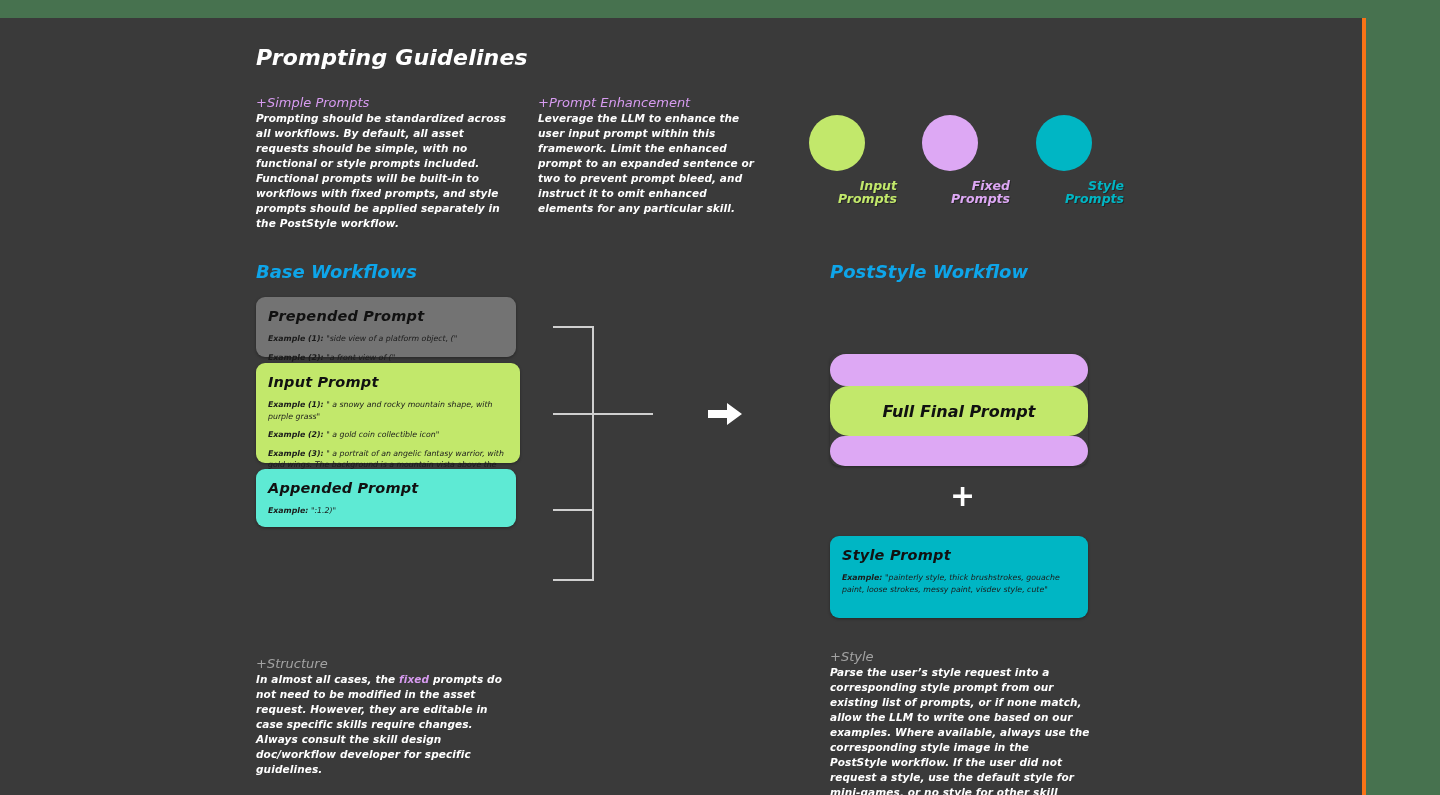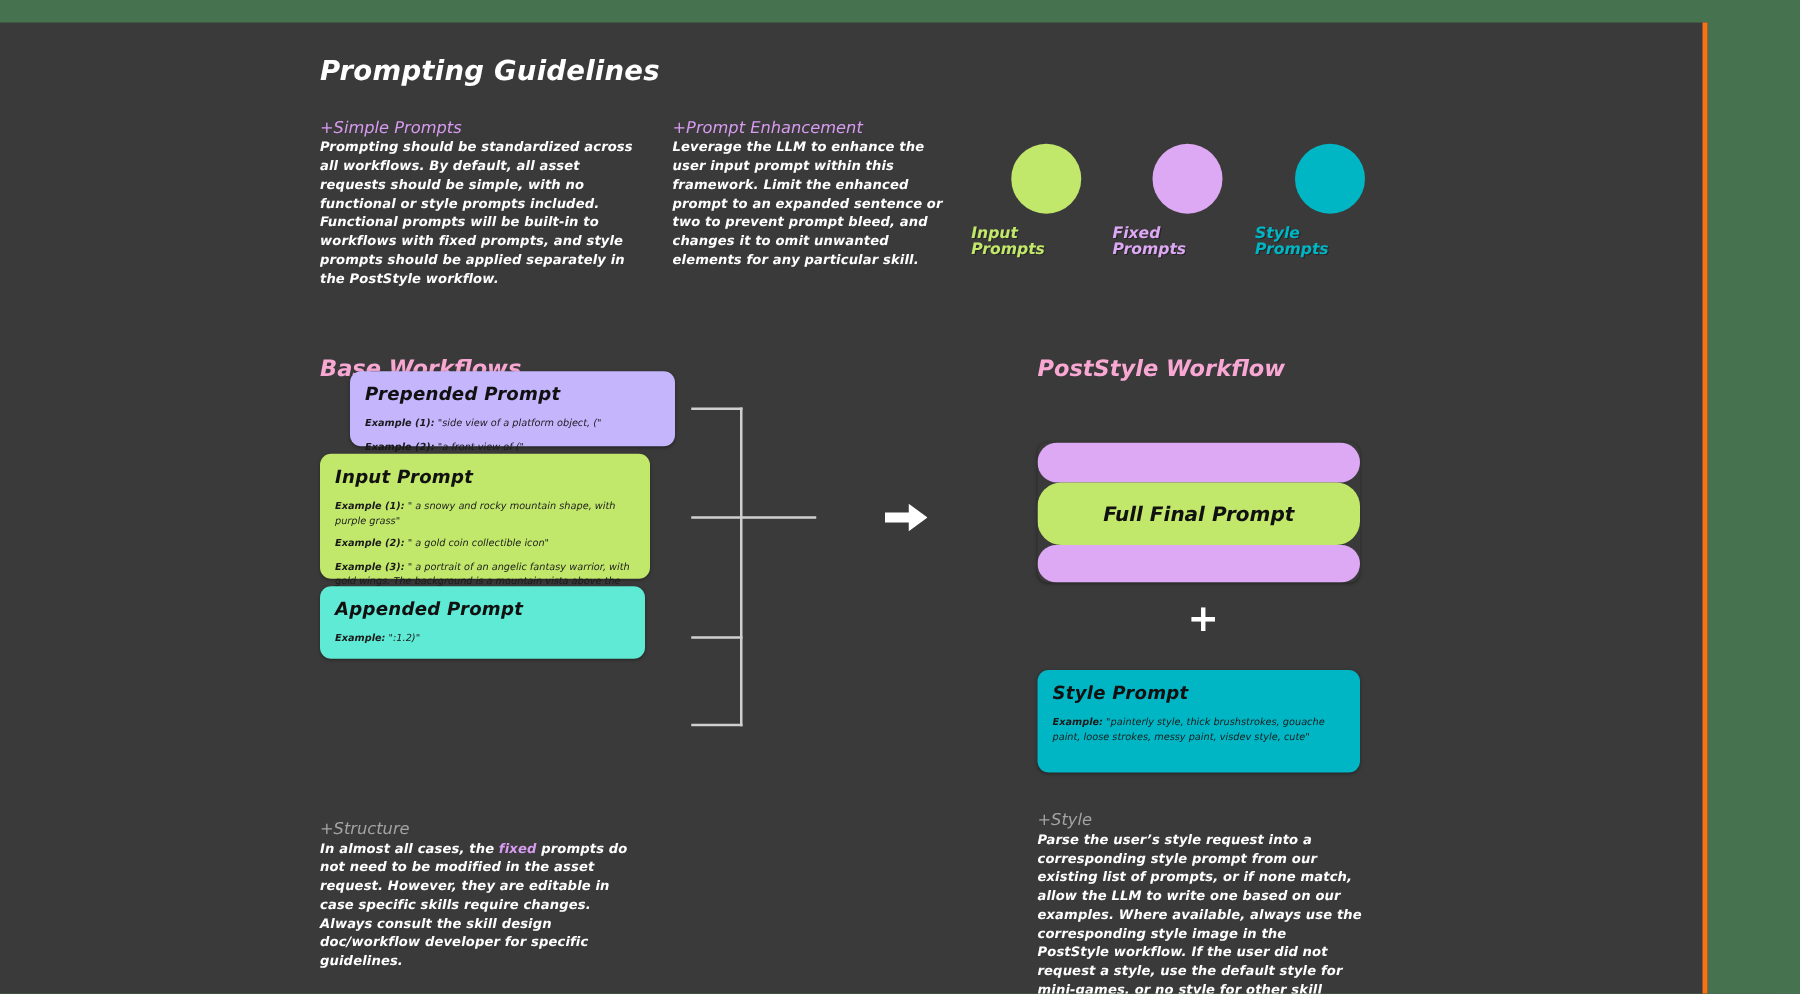--- a/index.html
+++ b/index.html
@@ -29,26 +29,25 @@
     position: absolute;
     color: #ffffff;
     font-size: 22px;
     font-style: italic;
     font-weight: bold;
     letter-spacing: 0.2px;
     white-space: nowrap;
   }
   .h-section {
     position: absolute;
-    color: #f9a8d4;
+    color: #0ea5e9;
     font-size: 18px;
     font-style: italic;
     font-weight: bold;
     white-space: nowrap;
-    margin-top: 24px;
   }
   .h-plus {
     position: absolute;
     font-size: 13px;
     font-style: italic;
     font-weight: normal;
     white-space: nowrap;
   }
   .h-plus.violet { color: #d79bf0; }
   .h-plus.green  { color: #a3a3a3; }
@@ -58,21 +57,21 @@
     color: #ffffff;
     font-size: 10.5px;
     font-style: italic;
     font-weight: bold;
     line-height: 15px;
     letter-spacing: 0.1px;
   }
   .body-text .hl { color: #d79bf0; }
 
   
-  .circle-group { position: absolute; text-align: left; width: 120px; }
+  .circle-group { position: absolute; text-align: right; width: 120px; }
   .circle {
     width: 56px; height: 56px;
     border-radius: 50%;
     margin: 0 auto;
   }
   .circle-label {
     margin-top: 8px;
     font-size: 12.5px;
     font-style: italic;
     font-weight: bold;
@@ -153,21 +152,21 @@
 
 <div id="canvas" style="background: rgb(71, 114, 79);">
   <div id="slide" style="background: rgb(58, 58, 58);">
 
     <div class="h-main" style="left:256px; top:27px;">Prompting Guidelines</div>
 
     <div class="h-plus violet" style="left:256px; top:77px;">+Simple Prompts</div>
     <div class="body-text" style="left:256px; top:93px; width:262px;">Prompting should be standardized across all workflows. By default, all asset requests should be simple, with no functional or style prompts included. Functional prompts will be built-in to workflows with fixed prompts, and style prompts should be applied separately in the PostStyle workflow.</div>
 
     <div class="h-plus violet" style="left:538px; top:77px;">+Prompt Enhancement</div>
-    <div class="body-text" style="left:538px; top:93px; width:224px;">Leverage the LLM to enhance the user input prompt within this framework. Limit the enhanced prompt to an expanded sentence or two to prevent prompt bleed, and changes it to omit unwanted elements for any particular skill.</div>
+    <div class="body-text" style="left:538px; top:93px; width:224px;">Leverage the LLM to enhance the user input prompt within this framework. Limit the enhanced prompt to an expanded sentence or two to prevent prompt bleed, and instruct it to omit enhanced elements for any particular skill.</div>
 
     <div class="circle-group" style="left:777px; top:97px;">
       <div class="circle" id="c0" style="background: rgb(194, 232, 107);"></div>
       <div class="circle-label" style="color: rgb(194, 232, 107);">
         <div>Input</div>
         <div>Prompts</div>
       </div>
     </div>
     <div class="circle-group" style="left:890px; top:97px;">
       <div class="circle" id="c1" style="background: rgb(221, 168, 244);"></div>
@@ -179,21 +178,21 @@
     <div class="circle-group" style="left:1004px; top:97px;">
       <div class="circle" id="c2" style="background: rgb(0, 182, 196);"></div>
       <div class="circle-label" style="color: rgb(0, 182, 196);">
         <div>Style</div>
         <div>Prompts</div>
       </div>
     </div>
 
     <div class="h-section" style="left:256px; top:243px;">Base Workflows</div>
 
-    <div class="card" id="card0" style="left: 256px; top: 279px; width: 260px; height: 60px; background: #c4b5fd; margin-left: 24px;">
+    <div class="card" id="card0" style="left: 256px; top: 279px; width: 260px; height: 60px; background: #737373;">
       <div class="card-title">Prepended Prompt</div>
       <div class="ex">
         <b>Example (1):</b><span> "side view of a platform object, ("</span>
       </div>
       <div class="ex">
         <b>Example (2):</b><span> "a front view of ("</span>
       </div>
     </div>
 
     <div class="card" id="card1" style="left: 256px; top: 345px; width: 264px; height: 100px; background: rgb(194, 232, 107);">

